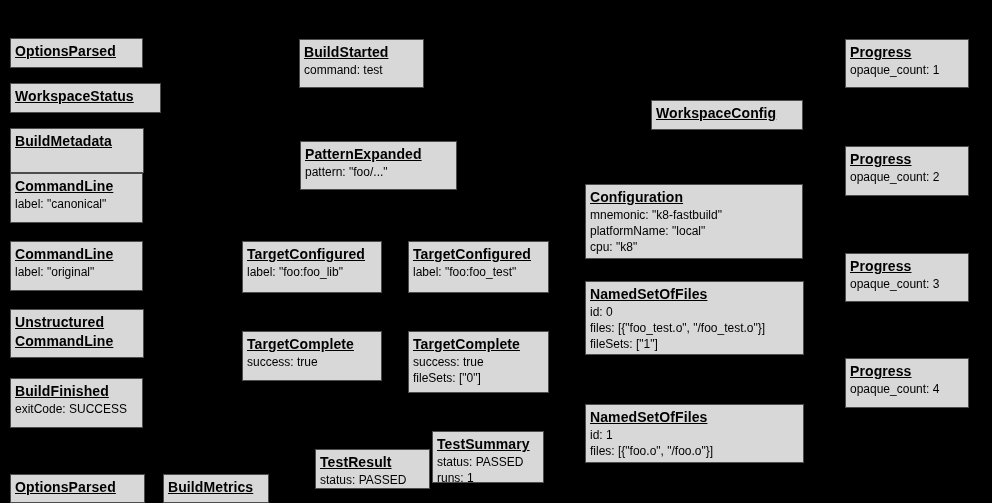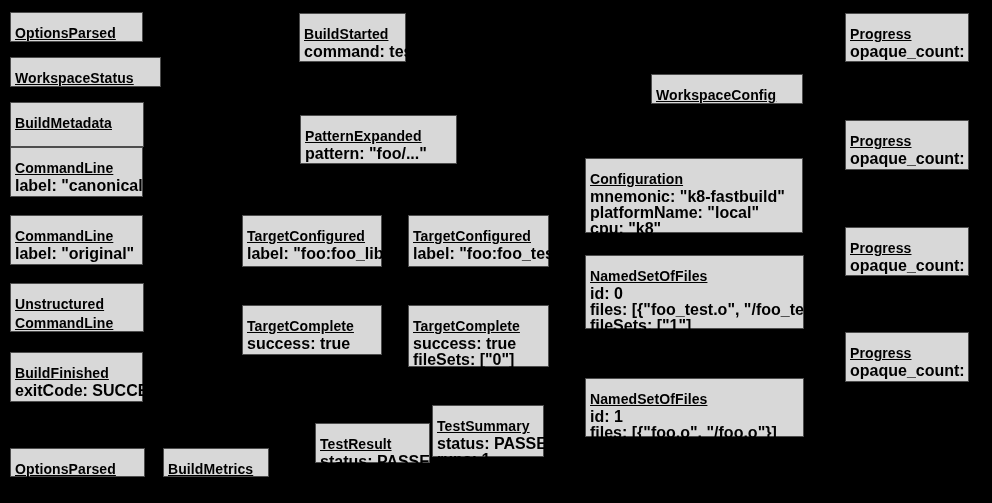--- a/index.html
+++ b/index.html
@@ -18,34 +18,35 @@
     position:relative;
     width:992px;
     height:503px;
     background:var(--bg);
   }
   .node{
     position:absolute;
     background:var(--node-fill);
     border:1px solid var(--node-border);
     color:var(--node-text);
-    padding:11px 4px 2px 4px;
+    padding:3px 4px 2px 4px;
     overflow:visible;
     white-space:nowrap;
+    margin-top:26px;
   }
   .node .title{
     font-size:14px;
     font-weight:bold;
     text-decoration:underline;
     line-height:19px;
     letter-spacing:0.1px;
   }
   .node .detail{
-    font-size:16px;
-    font-weight:bold;
+    font-size:12px;
+    font-weight:normal;
     line-height:16px;
   }
 </style>
 </head>
 <body>
 
 <div id="diagram">
     <div class="node" style="left: 10px; top: 12px; width: 133px; height: 30px;">
       <div class="title">OptionsParsed</div>
     </div>
@@ -70,21 +71,21 @@
     <div class="node" style="left: 10px; top: 352px; width: 133px; height: 50px;">
       <div class="title">BuildFinished</div>
       <div class="detail">exitCode: SUCCESS</div>
     </div>
     <div class="node" style="left: 10px; top: 448px; width: 135px; height: 29px;">
       <div class="title">OptionsParsed</div>
     </div>
     <div class="node" style="left: 163px; top: 448px; width: 106px; height: 29px;">
       <div class="title">BuildMetrics</div>
     </div>
-    <div class="node" style="left: 299px; top: 13px; width: 107px; height: 49px;">
+    <div class="node" style="left: 299px; top: 13px; width: 125px; height: 49px;">
       <div class="title">BuildStarted</div>
       <div class="detail">command: test</div>
     </div>
     <div class="node" style="left: 300px; top: 115px; width: 157px; height: 49px;">
       <div class="title">PatternExpanded</div>
       <div class="detail">pattern: "foo/..."</div>
     </div>
     <div class="node" style="left: 242px; top: 215px; width: 140px; height: 52px;">
       <div class="title">TargetConfigured</div>
       <div class="detail">label: "foo:foo_lib"</div>

